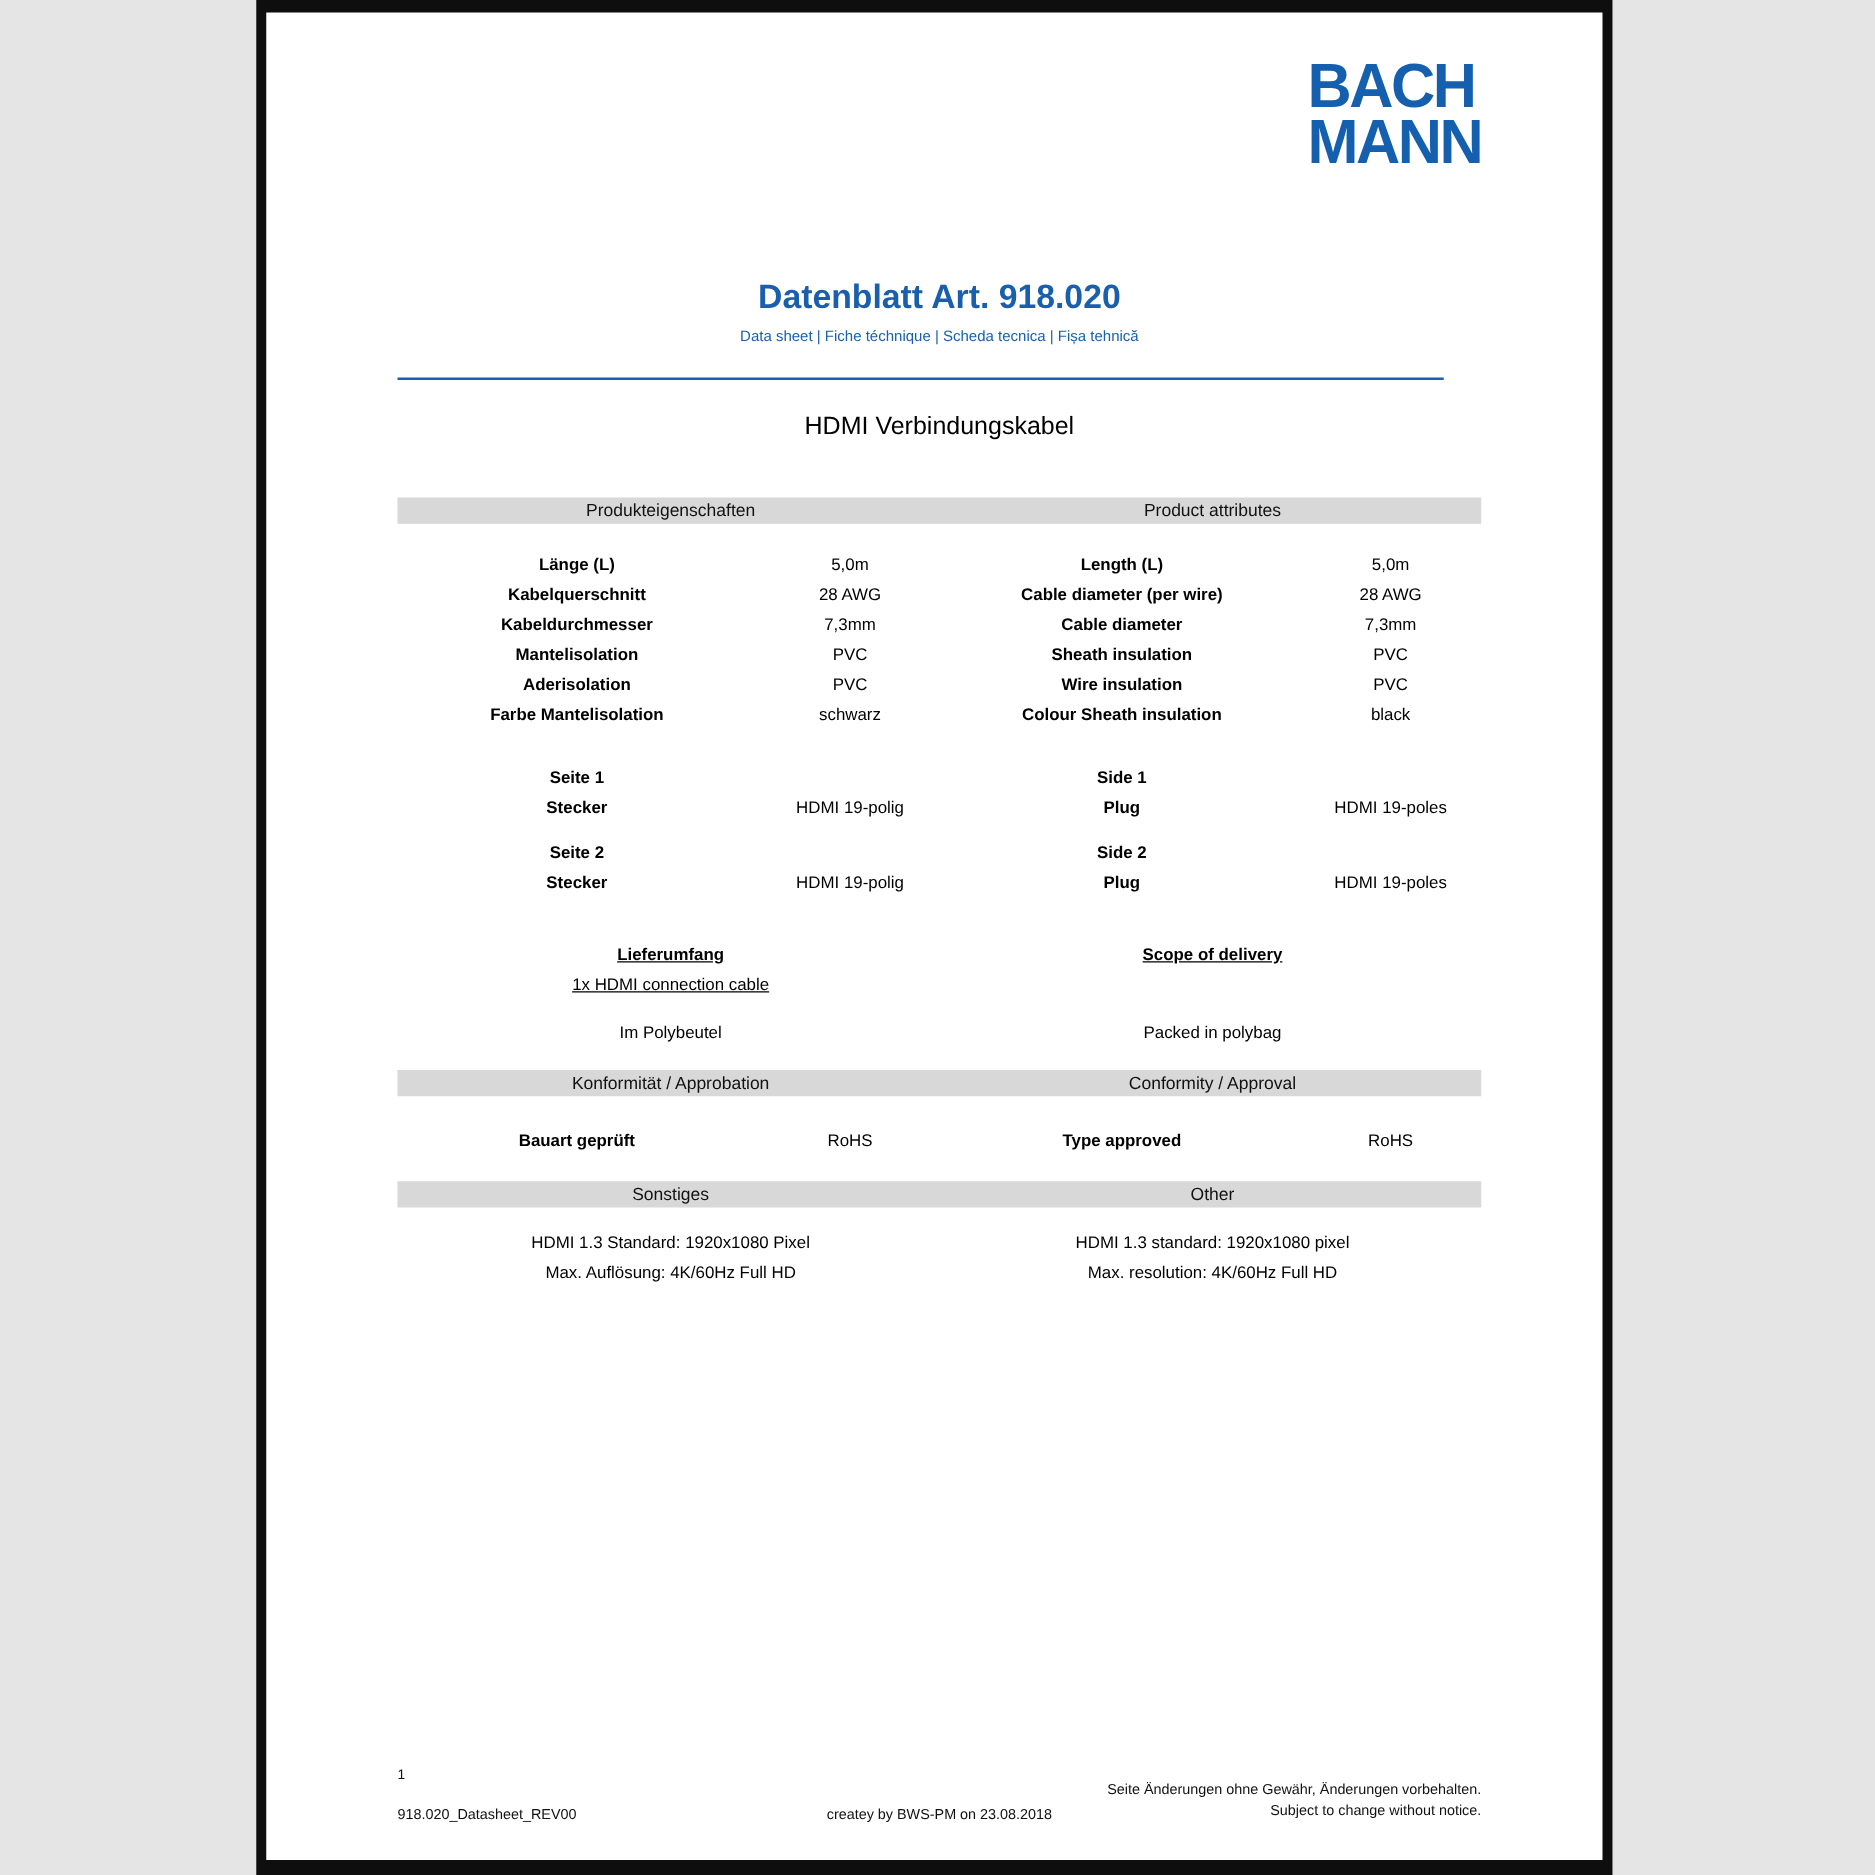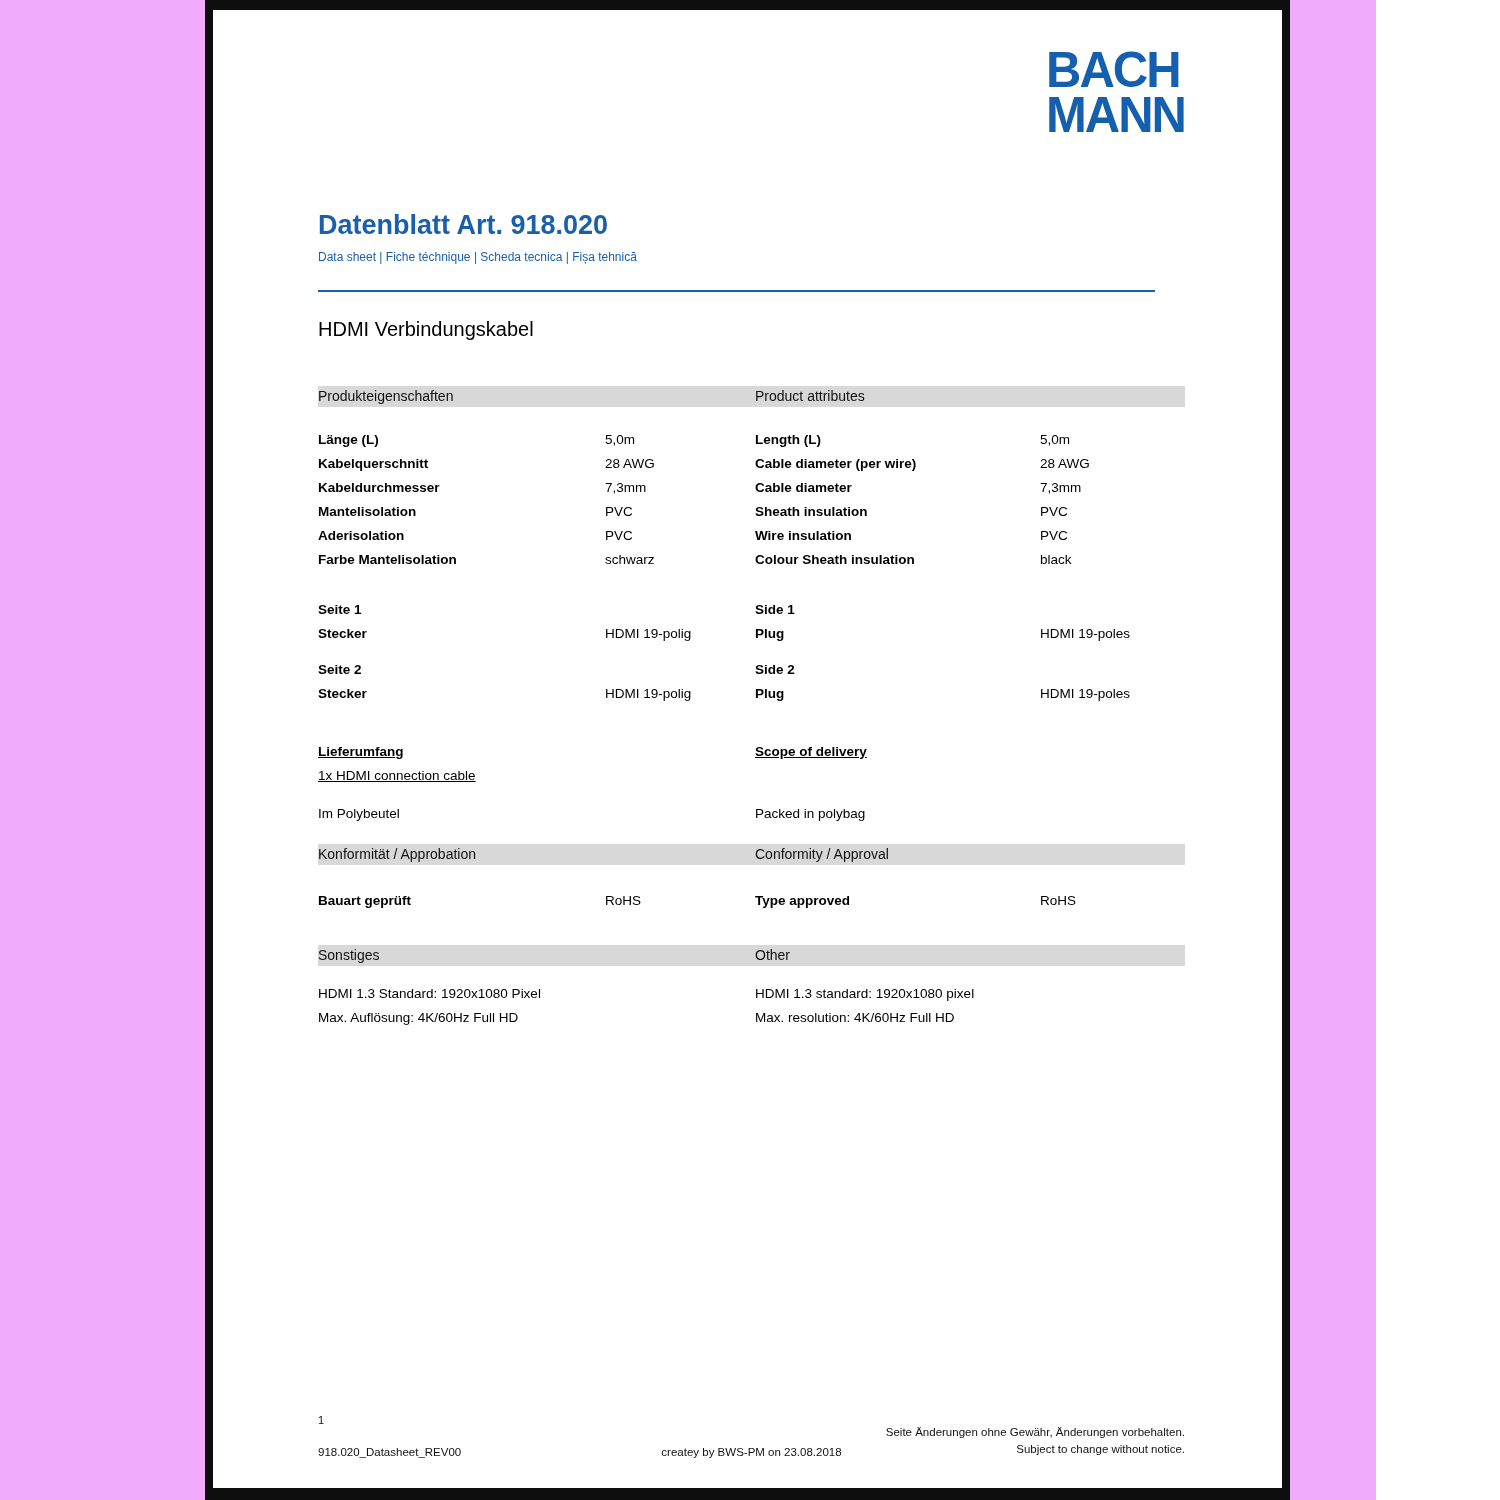--- a/index.html
+++ b/index.html
@@ -4,23 +4,23 @@
 <style>
   * { margin: 0; padding: 0; box-sizing: border-box; }
   html, body { background: #ffffff; }
   body {
     font-family: "Liberation Sans", "DejaVu Sans", sans-serif;
     color: #000;
     width: 1500px;
   }
   .canvas {
     position: relative;
-    width: 1376px;
+    width: 1500px;
     height: 1500px;
-    background: #f0abfc;
+    background: #e5e5e5;
     overflow: hidden;
   }
   .page {
     position: absolute;
     left: 205px;
     top: 0;
     width: 1085px;
     height: 1500px;
     background: #ffffff;
     border: 8px solid #0e0e0e;
@@ -36,21 +36,22 @@
     font-size: 49px;
     line-height: 0.9;
     letter-spacing: -2px;
     text-align: left;
     transform: scaleY(1.02);
   }
   .content {
     position: absolute;
     left: 105px;
     right: 97px;
-    top: 4px;
+    top: 16px;
+    text-align: center;
   }
   .title {
     margin-top: 196px;
     color: #1a5fac;
     font-size: 27px;
     font-weight: 700;
   }
   .subtitle {
     margin-top: 9px;
     color: #1a5fac;
@@ -87,21 +88,21 @@
     font-size: 13.5px;
     line-height: 24px;
   }
   .spec-grid .lbl { font-weight: 700; }
   .spec-grid .val { font-weight: 400; }
   .rows-main { margin-top: 21px; }
   .block-side1 { margin-top: 26px; }
   .block-side2 { margin-top: 12px; }
   .block-delivery { margin-top: 34px; text-decoration: underline; }
   .block-polybag { margin-top: 14px; }
-  .block-conformity { margin-top: 24px; margin-bottom: 32px; }
+  .block-conformity { margin-top: 24px; margin-bottom: 20px; }
   .two-col {
     display: grid;
     grid-template-columns: 437px 1fr;
     font-size: 13.5px;
     line-height: 24px;
   }
   .other-block { margin-top: 16px; }
   .footer {
     position: absolute;
     left: 105px;

